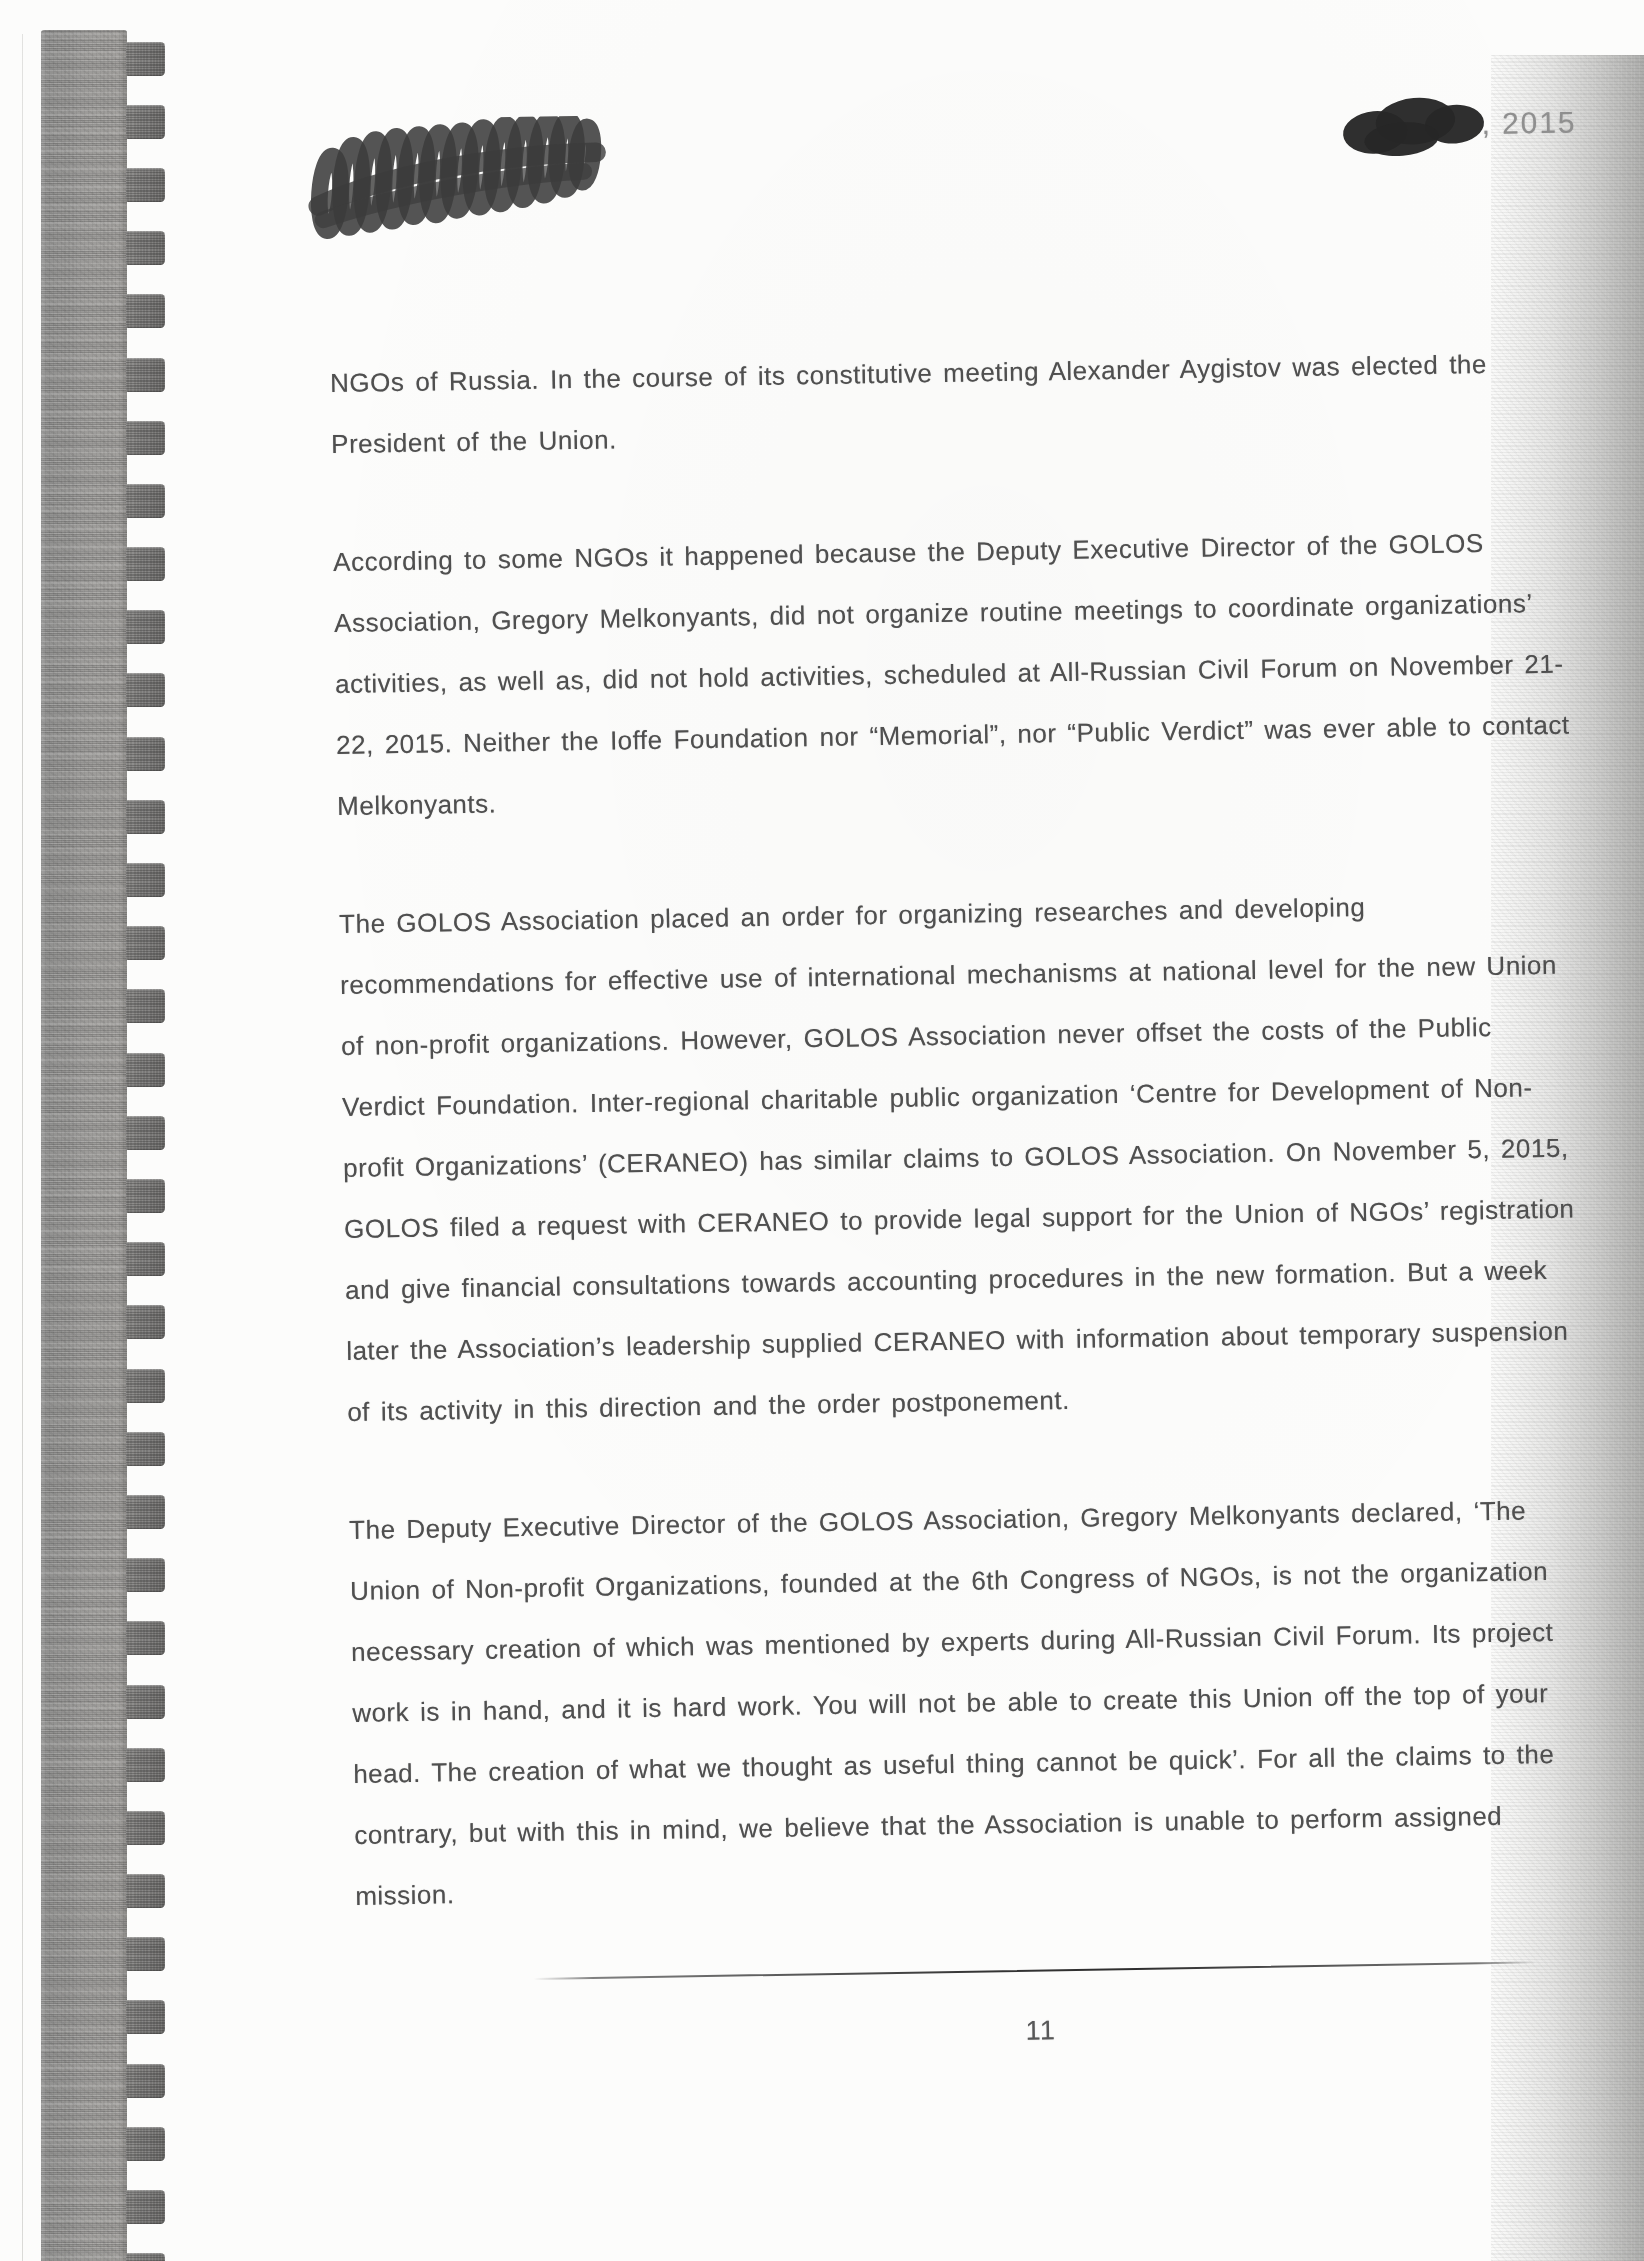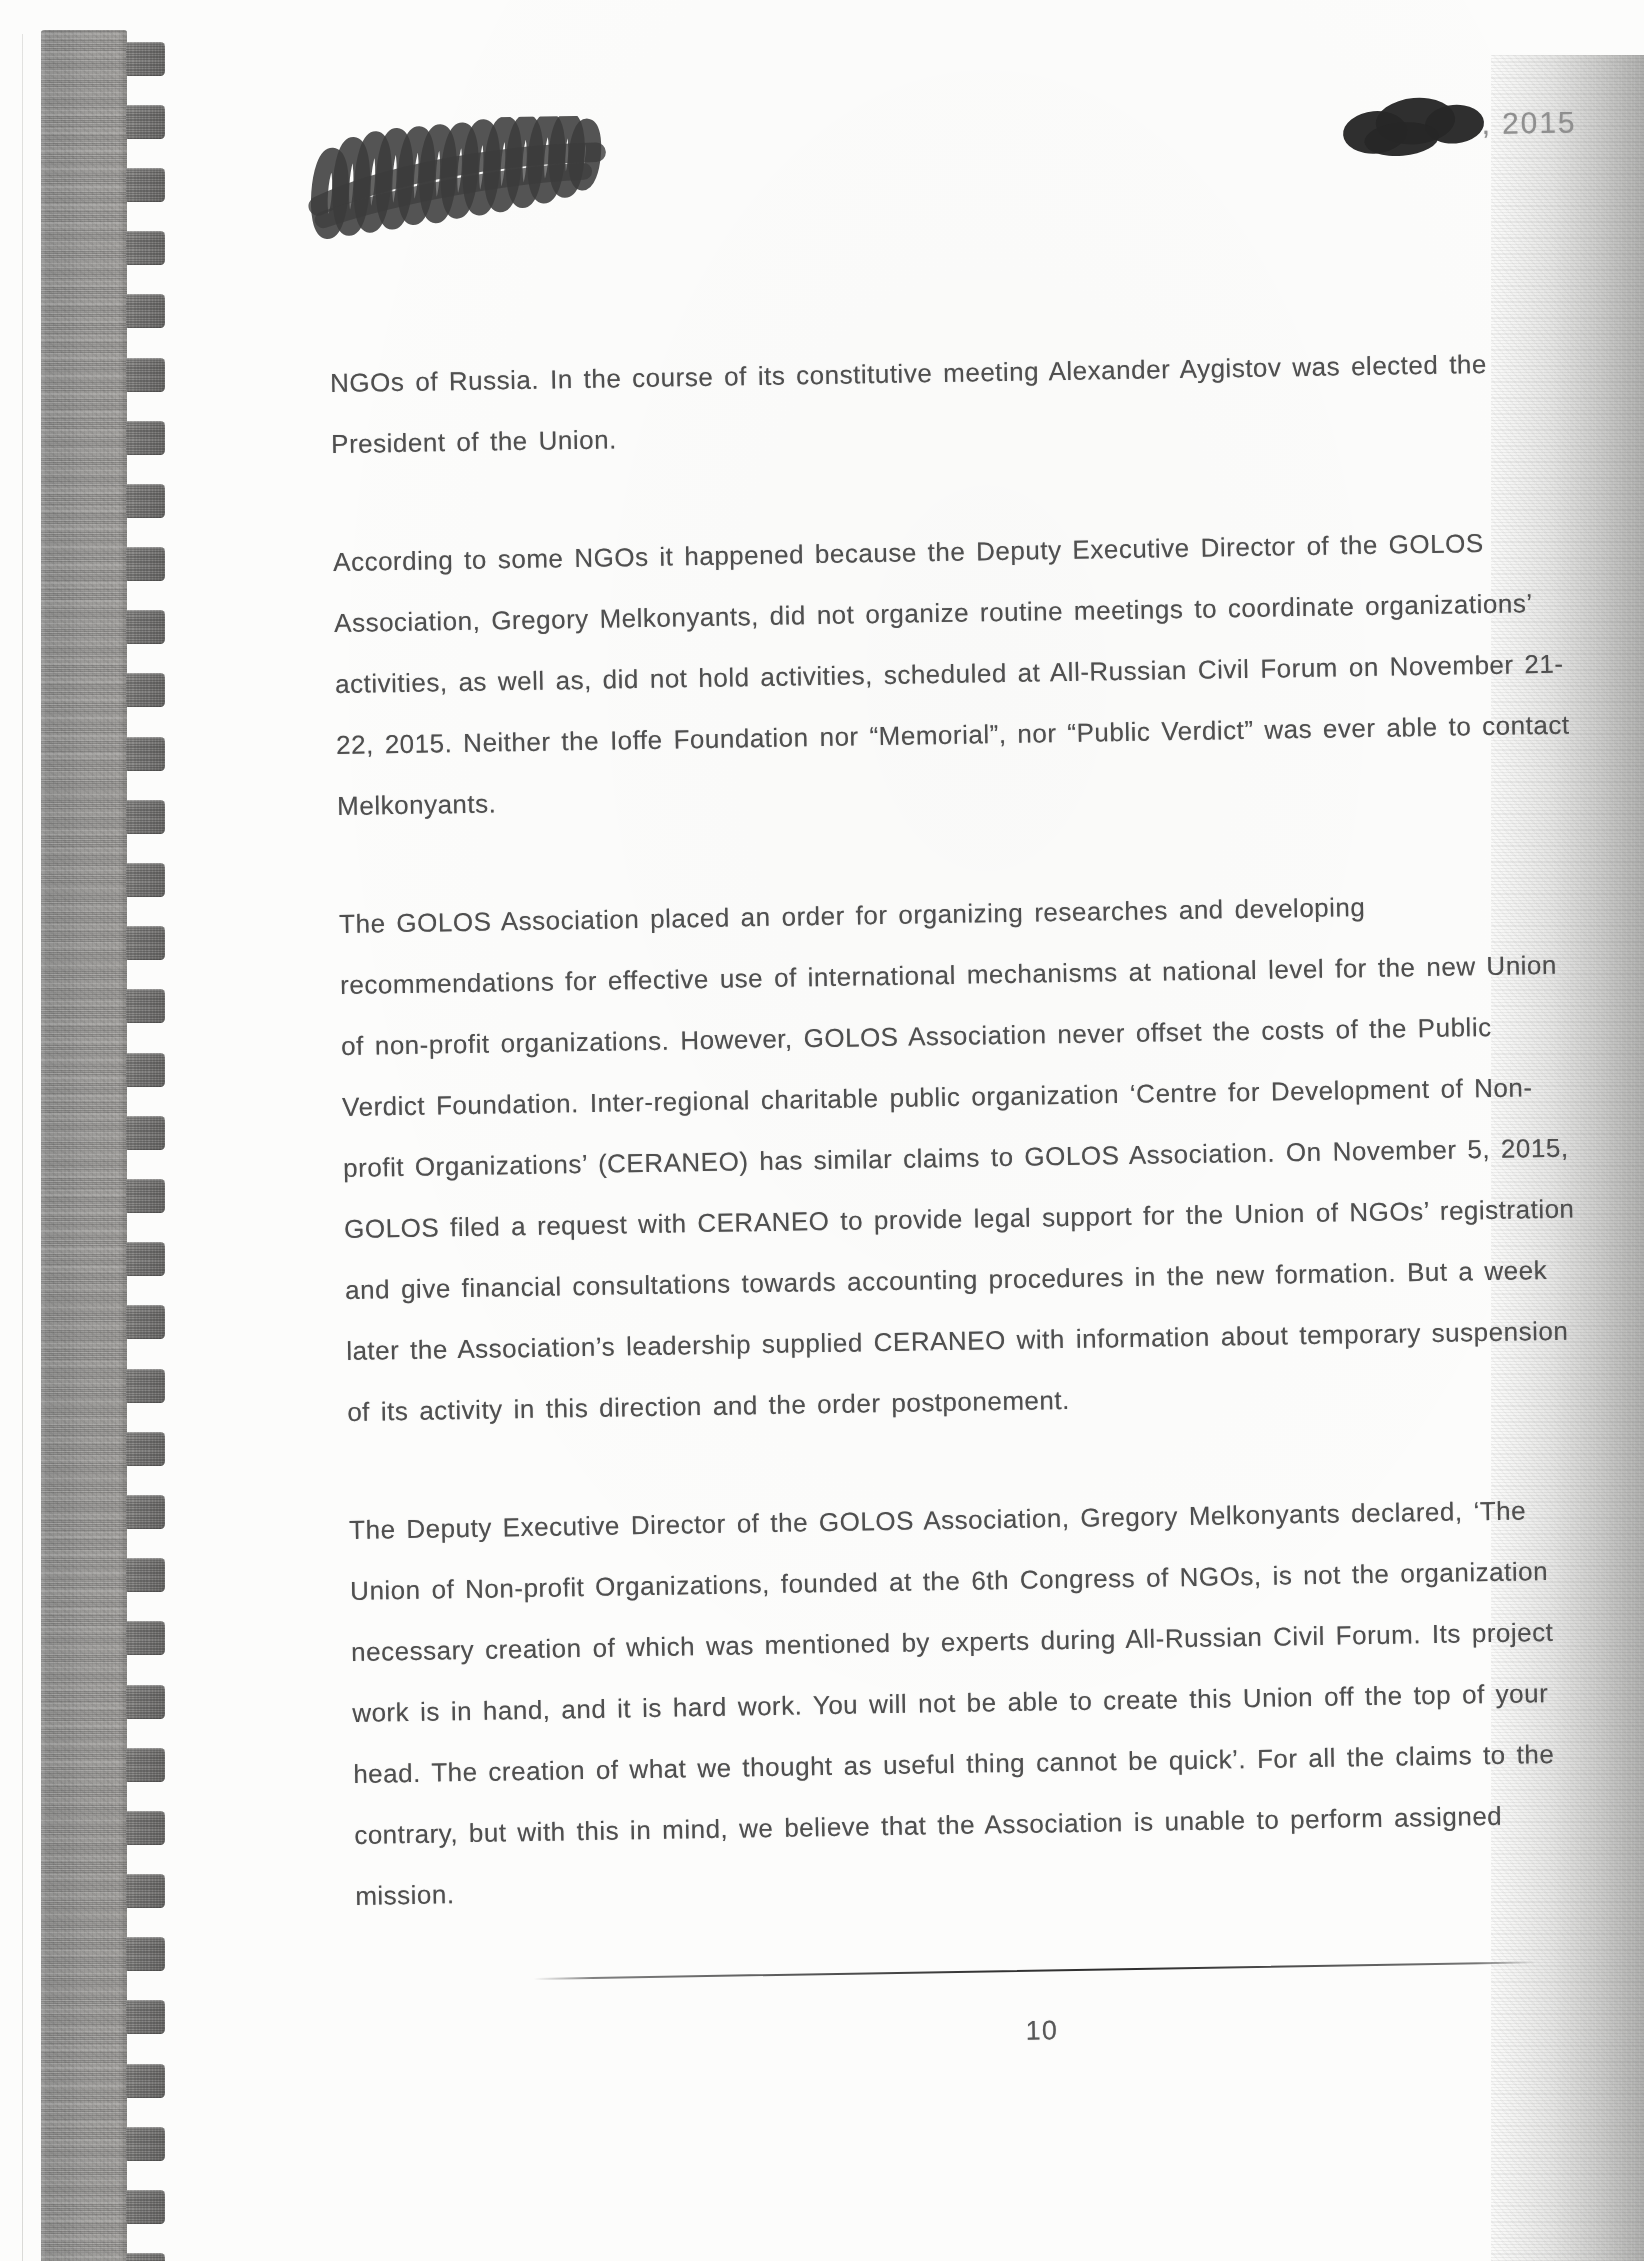--- a/index.html
+++ b/index.html
@@ -261,17 +261,17 @@
           <div class="line">necessary creation of which was mentioned by experts during All-Russian Civil Forum. Its project</div>
           <div class="line">work is in hand, and it is hard work. You will not be able to create this Union off the top of your</div>
           <div class="line">head. The creation of what we thought as useful thing cannot be quick’. For all the claims to the</div>
           <div class="line">contrary, but with this in mind, we believe that the Association is unable to perform assigned</div>
           <div class="line">mission.</div>
         </div>
       </div>
 
     <div class="footer-rule"></div>
 
-    <div class="page-number">10</div>
+    <div class="page-number">11</div>
 
   </div>
 </div>
 
 
 </body></html>

